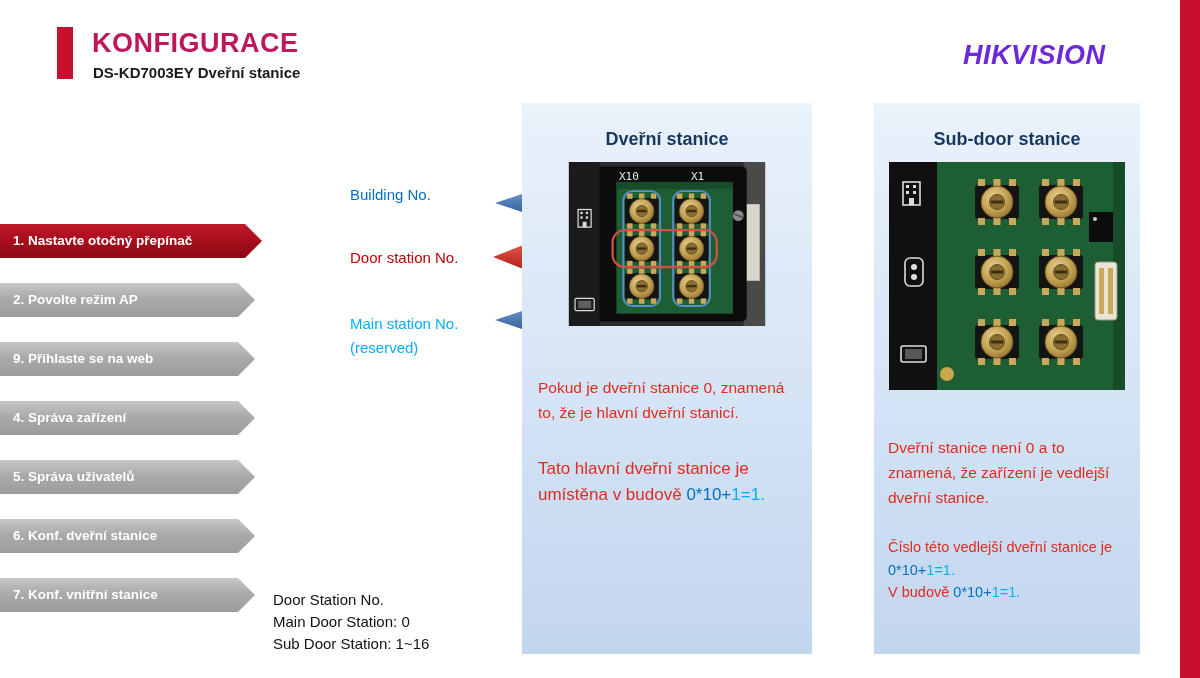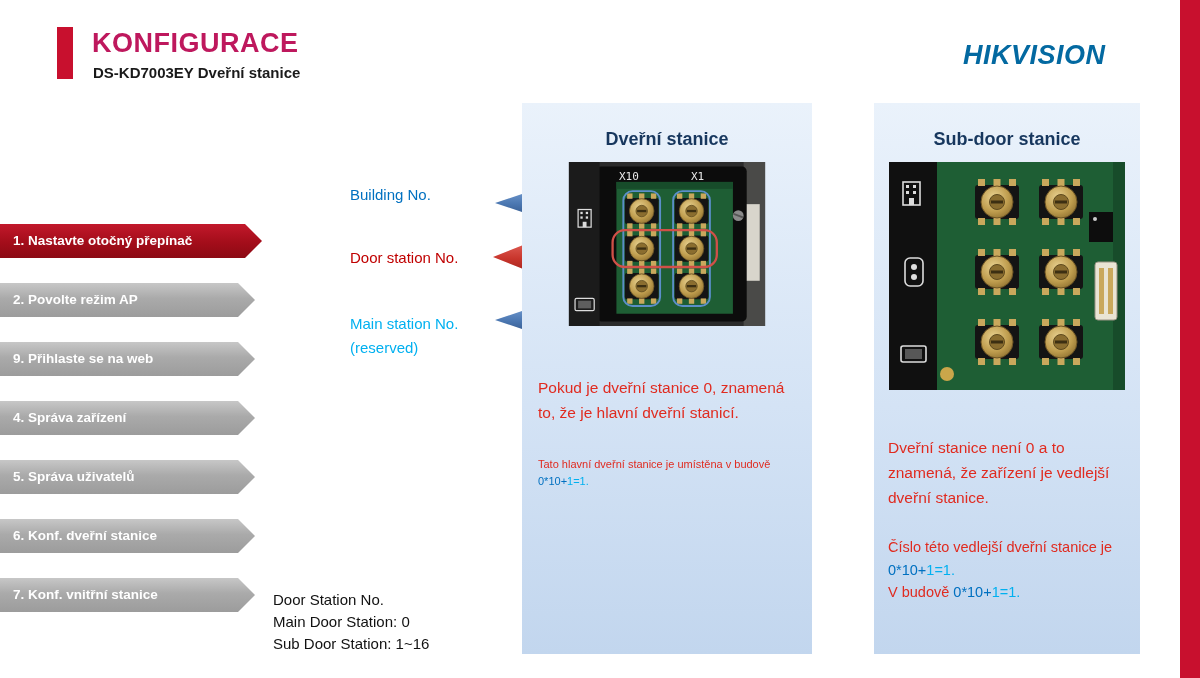--- a/index.html
+++ b/index.html
@@ -4,21 +4,21 @@
 <style>
   html,body{margin:0;padding:0;background:#ffffff;}
   .slide{position:relative;width:1200px;height:678px;background:#ffffff;overflow:hidden;
          font-family:"Liberation Sans", sans-serif;}
 
   
   .accent-bar{position:absolute;left:57px;top:27px;width:16px;height:52px;background:#c8102e;}
   .title{position:absolute;left:92px;top:28px;font-size:27px;font-weight:bold;color:#be185d;letter-spacing:0.5px;}
   .subtitle{position:absolute;left:93px;top:64px;font-size:15px;font-weight:bold;color:#1a1a1a;}
   .logo{position:absolute;left:963px;top:40px;font-size:27px;font-weight:bold;font-style:italic;
-        color:#0369a1;letter-spacing:0.5px;}
+        color:#6d28d9;letter-spacing:0.5px;}
   .right-bar{position:absolute;right:0;top:0;width:20px;height:678px;background:#c8102e;}
 
   
   .steps{position:absolute;left:0;top:224px;}
   .step{height:34px;line-height:34px;margin-bottom:25px;color:#ffffff;font-weight:bold;font-size:13.5px;
         padding-left:13px;box-sizing:border-box;white-space:nowrap;
         clip-path:polygon(0 0, calc(100% - 17px) 0, 100% 50%, calc(100% - 17px) 100%, 0 100%);}
   .step.gray{width:255px;background:linear-gradient(180deg,#c7c7c7 0%,#aaaaaa 45%,#9c9c9c 100%);}
   .step.active{width:262px;background:linear-gradient(180deg,#c2182b 0%,#a30d1a 55%,#8c0a14 100%);}
 
@@ -47,21 +47,21 @@
   .photo{position:relative;margin:12px auto 0;}
   .photo-main{width:256px;height:164px;}
   .photo-sub{width:236px;height:228px;}
   .photo svg{display:block;width:100%;height:100%;}
   .photo-label{position:absolute;color:#e8e8e8;font-size:11px;font-family:"DejaVu Sans Mono",monospace;}
   .x10{left:80px;top:8px;}
   .x1{left:152px;top:8px;}
 
   .para{color:#e02b20;line-height:1.6;}
   .panel-main .para1{margin:50px 16px 0;font-size:15.5px;}
-  .panel-main .para2{margin:30px 16px 0;font-size:11px;line-height:1.55;}
+  .panel-main .para2{margin:30px 16px 0;font-size:17px;line-height:1.55;}
   .panel-sub .para1{margin:46px 14px 0;font-size:15.5px;}
   .panel-sub .para2{margin:26px 14px 0;font-size:14.5px;line-height:1.55;}
   .f-blue{color:#0070c0;}
   .f-cyan{color:#00b0f0;}
 </style>
 </head>
 <body>
 
 <div class="slide">
 

